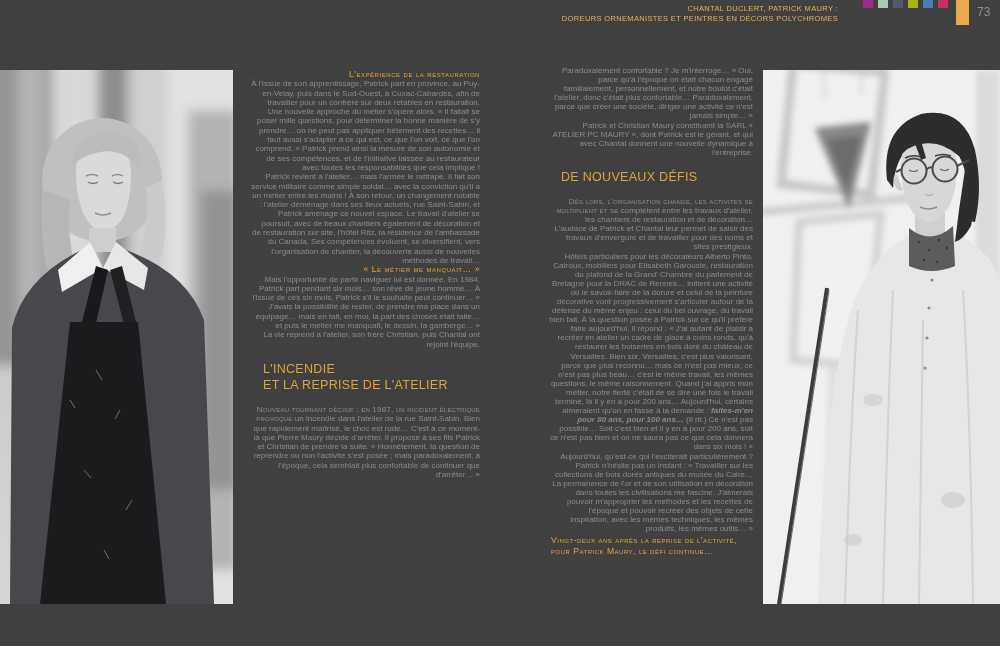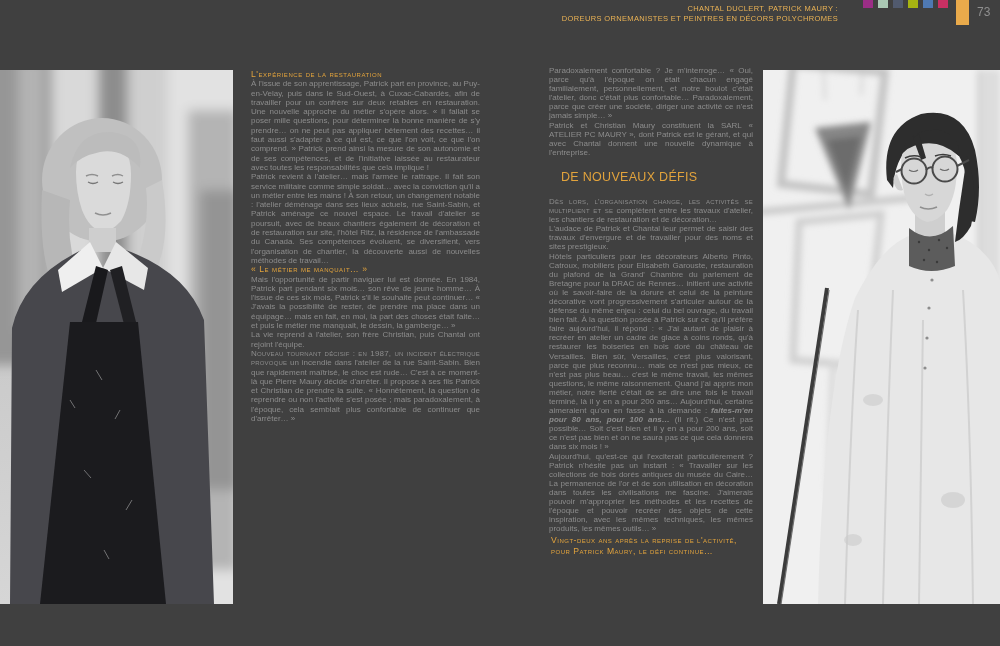--- a/index.html
+++ b/index.html
@@ -17,21 +17,21 @@
   
   .photo{position:absolute;top:70px;height:534px;overflow:hidden;}
   .photo-left{left:0;width:233px;}
   .photo-right{left:763px;width:237px;}
   .photo svg{display:block;width:100%;height:100%;}
 
   
   .col{position:absolute;color:#8c8c8c;font-size:8px;line-height:9.3px;text-align:justify;}
   .col-left{left:251px;top:70px;width:229px;}
   .col-right{left:549px;top:66px;width:204px;line-height:9.1px;}
-  .col p{margin:0;}
+  .col p{margin:0;text-align:right;}
   .sp8{margin-top:8px}.sp9{margin-top:9px}.sp10{margin-top:10px}
   .sp12{margin-top:12px}.sp16{margin-top:16px}.sp18{margin-top:18px}.sp20{margin-top:20px}
   .minihead{color:#e2a33c;font-variant:small-caps;font-size:8.6px;
       letter-spacing:.55px;text-align:left;margin:0;}
   .bighead{color:#e2a33c;font-size:12.5px;line-height:16px;letter-spacing:.3px;
       text-align:left;margin:12px;font-weight:normal;}
   .lead-caps{font-variant:small-caps;letter-spacing:.2px;margin-top:18px;}
   .q-italic{font-style:italic;font-weight:bold;}
   .closing{color:#e2a33c;font-variant:small-caps;font-size:8.6px;line-height:10.5px;
       letter-spacing:.5px;text-align:left;margin:2px;}
@@ -183,20 +183,24 @@
     </svg>
   </figure>
 
   <div class="col col-left">
     <p class="minihead">L'expérience de la restauration</p>
     <p class="sp9">À l'issue de son apprentissage, Patrick part en province, au Puy-en-Velay, puis dans le Sud-Ouest, à Cuxac-Cabardès, afin de travailler pour un confrère sur deux retables en restauration. Une nouvelle approche du métier s'opère alors. « Il fallait se poser mille questions, pour déterminer la bonne manière de s'y prendre… on ne peut pas appliquer bêtement des recettes… il faut aussi s'adapter à ce qui est, ce que l'on voit, ce que l'on comprend. » Patrick prend ainsi la mesure de son autonomie et de ses compétences, et de l'initiative laissée au restaurateur avec toutes les responsabilités que cela implique !</p>
     <p class="sp12">Patrick revient à l'atelier… mais l'armée le rattrape. Il fait son service militaire comme simple soldat… avec la conviction qu'il a un métier entre les mains ! À son retour, un changement notable : l'atelier déménage dans ses lieux actuels, rue Saint-Sabin, et Patrick aménage ce nouvel espace. Le travail d'atelier se poursuit, avec de beaux chantiers également de décoration et de restauration sur site, l'hôtel Ritz, la résidence de l'ambassade du Canada. Ses compétences évoluent, se diversifient, vers l'organisation de chantier, la découverte aussi de nouvelles méthodes de travail…</p>
     <p class="minihead sp16">« Le métier me manquait… »</p>
     <p class="sp8">Mais l'opportunité de partir naviguer lui est donnée. En 1984, Patrick part pendant six mois… son rêve de jeune homme… À l'issue de ces six mois, Patrick s'il le souhaite peut continuer… « J'avais la possibilité de rester, de prendre ma place dans un équipage… mais en fait, en moi, la part des choses était faite… et puis le métier me manquait, le dessin, la gamberge… »</p>
     <p>La vie reprend à l'atelier, son frère Christian, puis Chantal ont rejoint l'équipe.</p>
+    <h2 class="bighead sp18">
+      <span>L'INCENDIE</span><br>
+      <span>ET LA REPRISE DE L'ATELIER</span>
+    </h2>
     <p class="sp10">
       <span class="lead-caps">Nouveau tournant décisif : en 1987, un incident électrique provoque</span>
       <span>un incendie dans l'atelier de la rue Saint-Sabin. Bien que rapidement maîtrisé, le choc est rude… C'est à ce moment-là que Pierre Maury décide d'arrêter. Il propose à ses fils Patrick et Christian de prendre la suite. « Honnêtement, la question de reprendre ou non l'activité s'est posée ; mais paradoxalement, à l'époque, cela semblait plus confortable de continuer que d'arrêter… »</span>
     </p>
   </div>
 
   <div class="col col-right">
     <p>Paradoxalement confortable ? Je m'interroge… « Oui, parce qu'à l'époque on était chacun engagé familialement, personnellement, et notre boulot c'était l'atelier, donc c'était plus confortable… Paradoxalement, parce que créer une société, diriger une activité ce n'est jamais simple… »</p>
     <p>Patrick et Christian Maury constituent la SARL « ATELIER PC MAURY », dont Patrick est le gérant, et qui avec Chantal donnent une nouvelle dynamique à l'entreprise.</p>
     <h2 class="bighead sp20">DE NOUVEAUX DÉFIS</h2>

